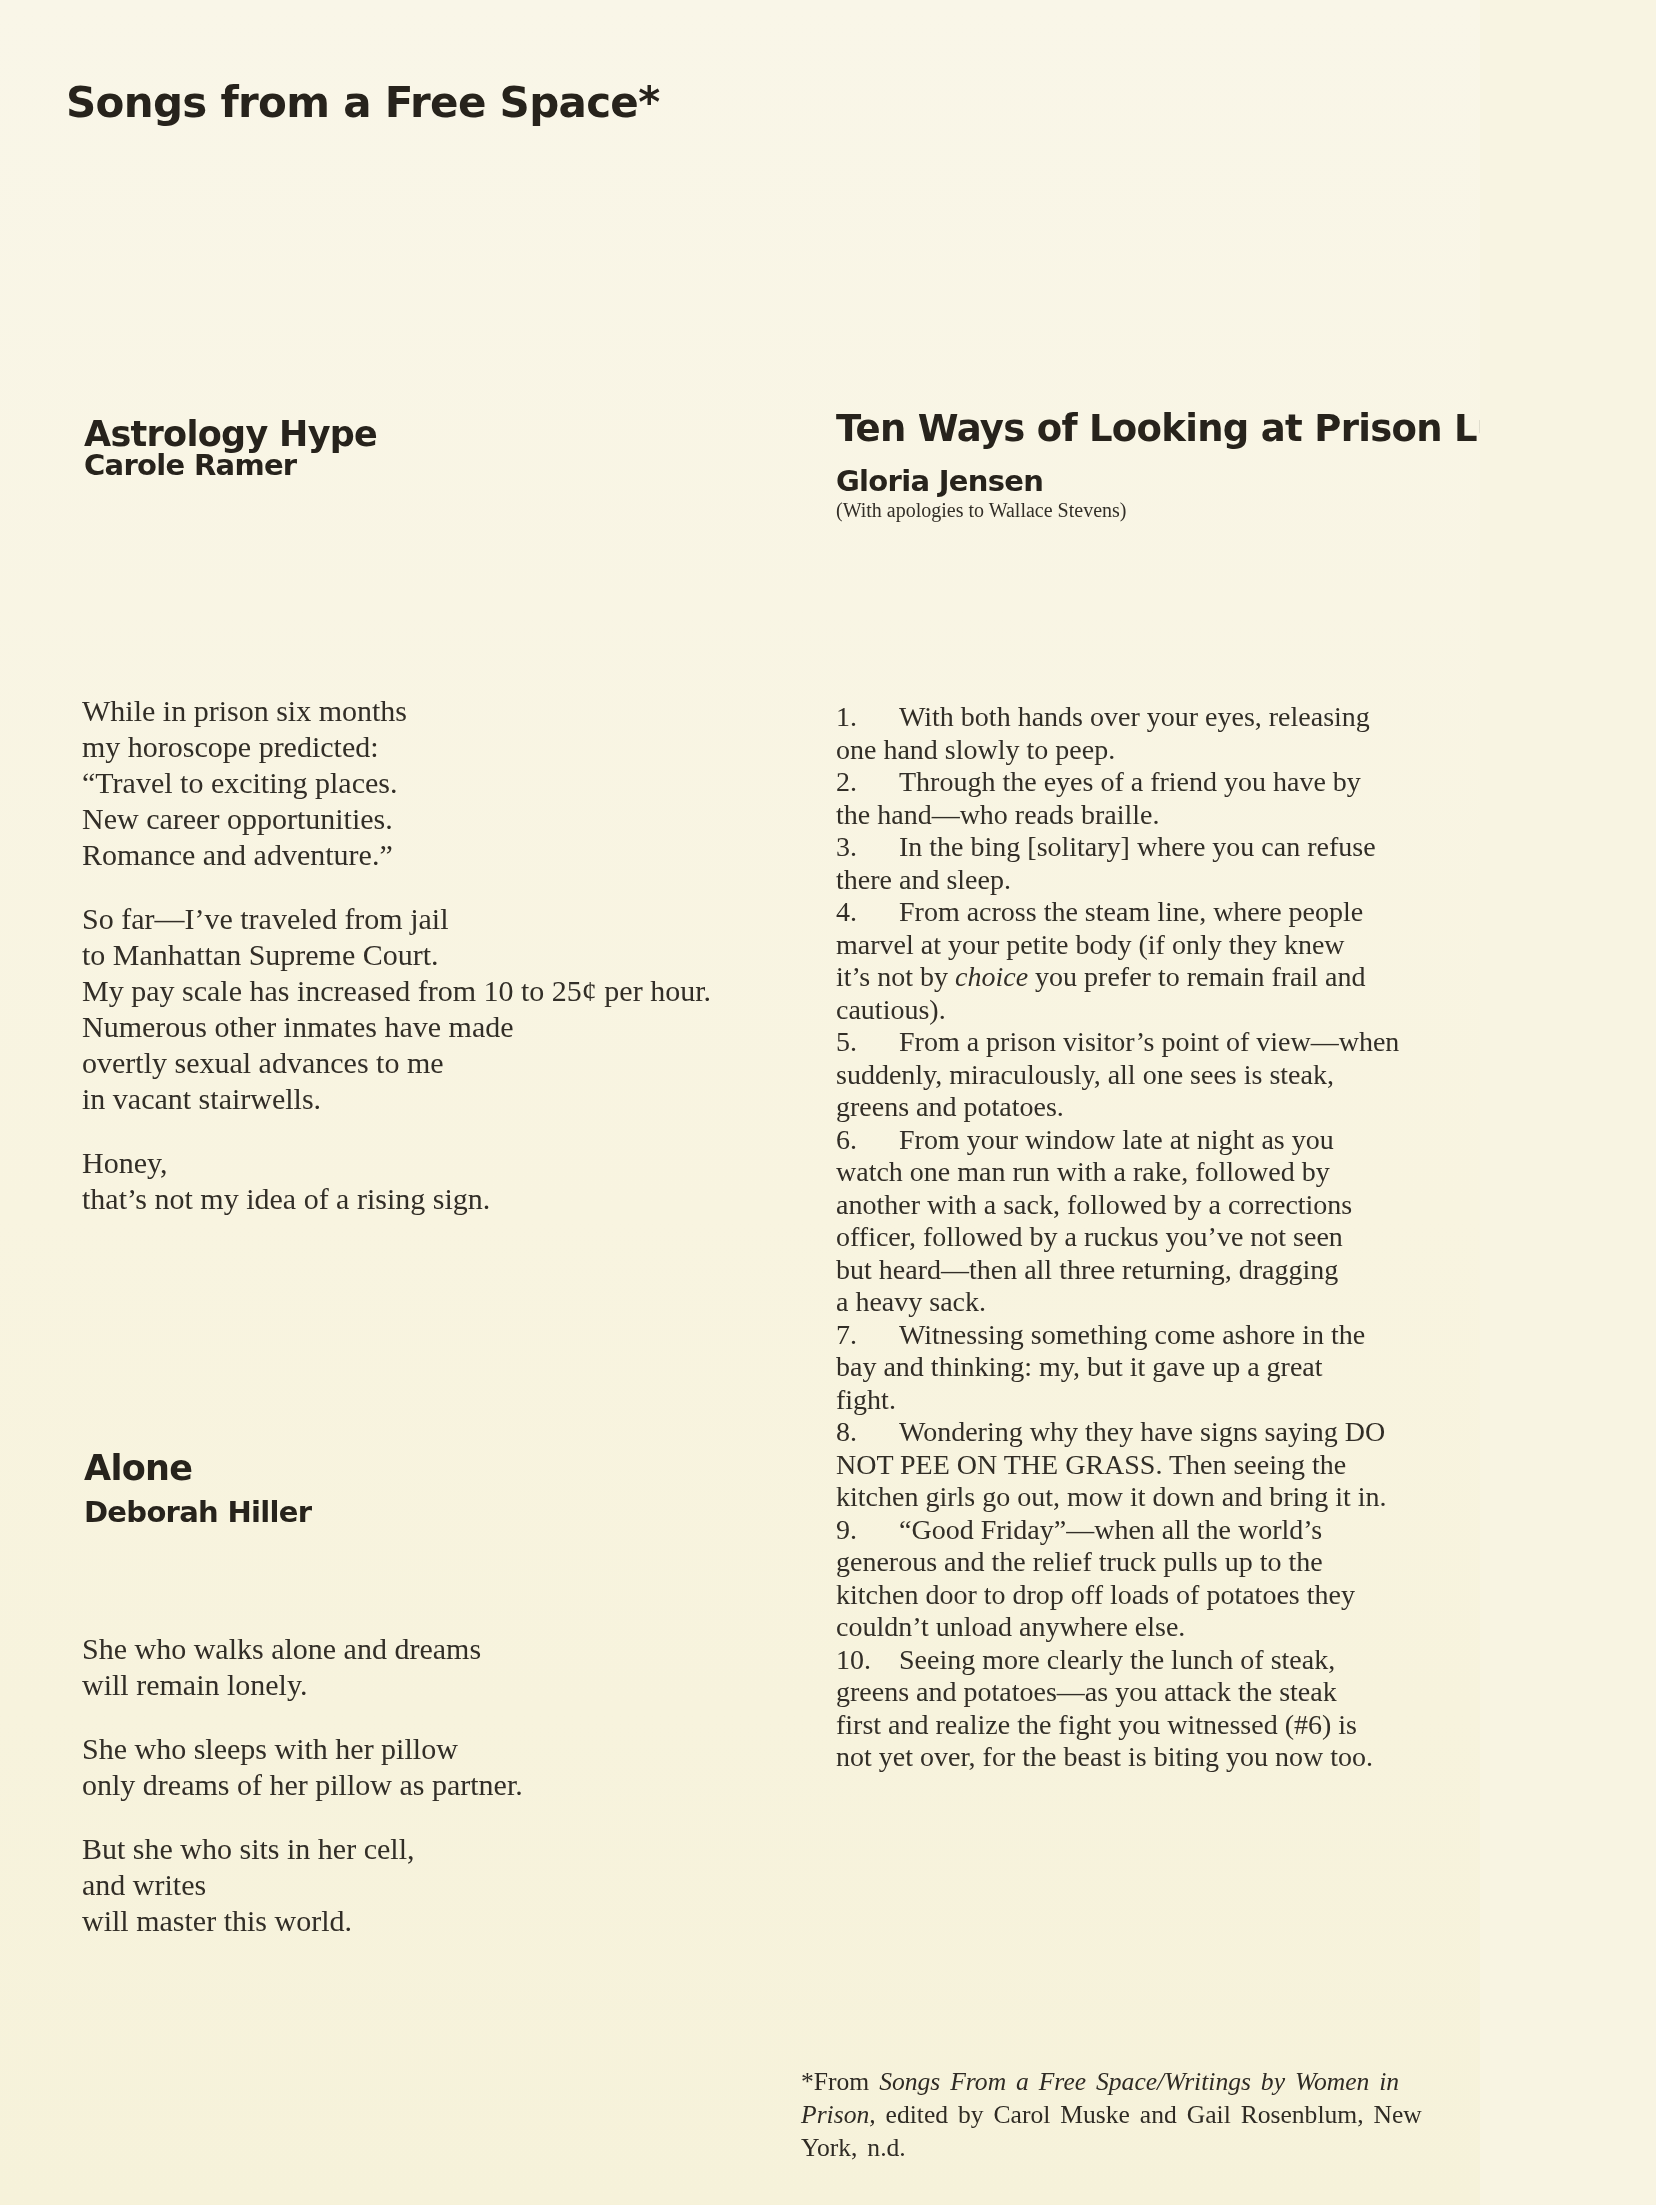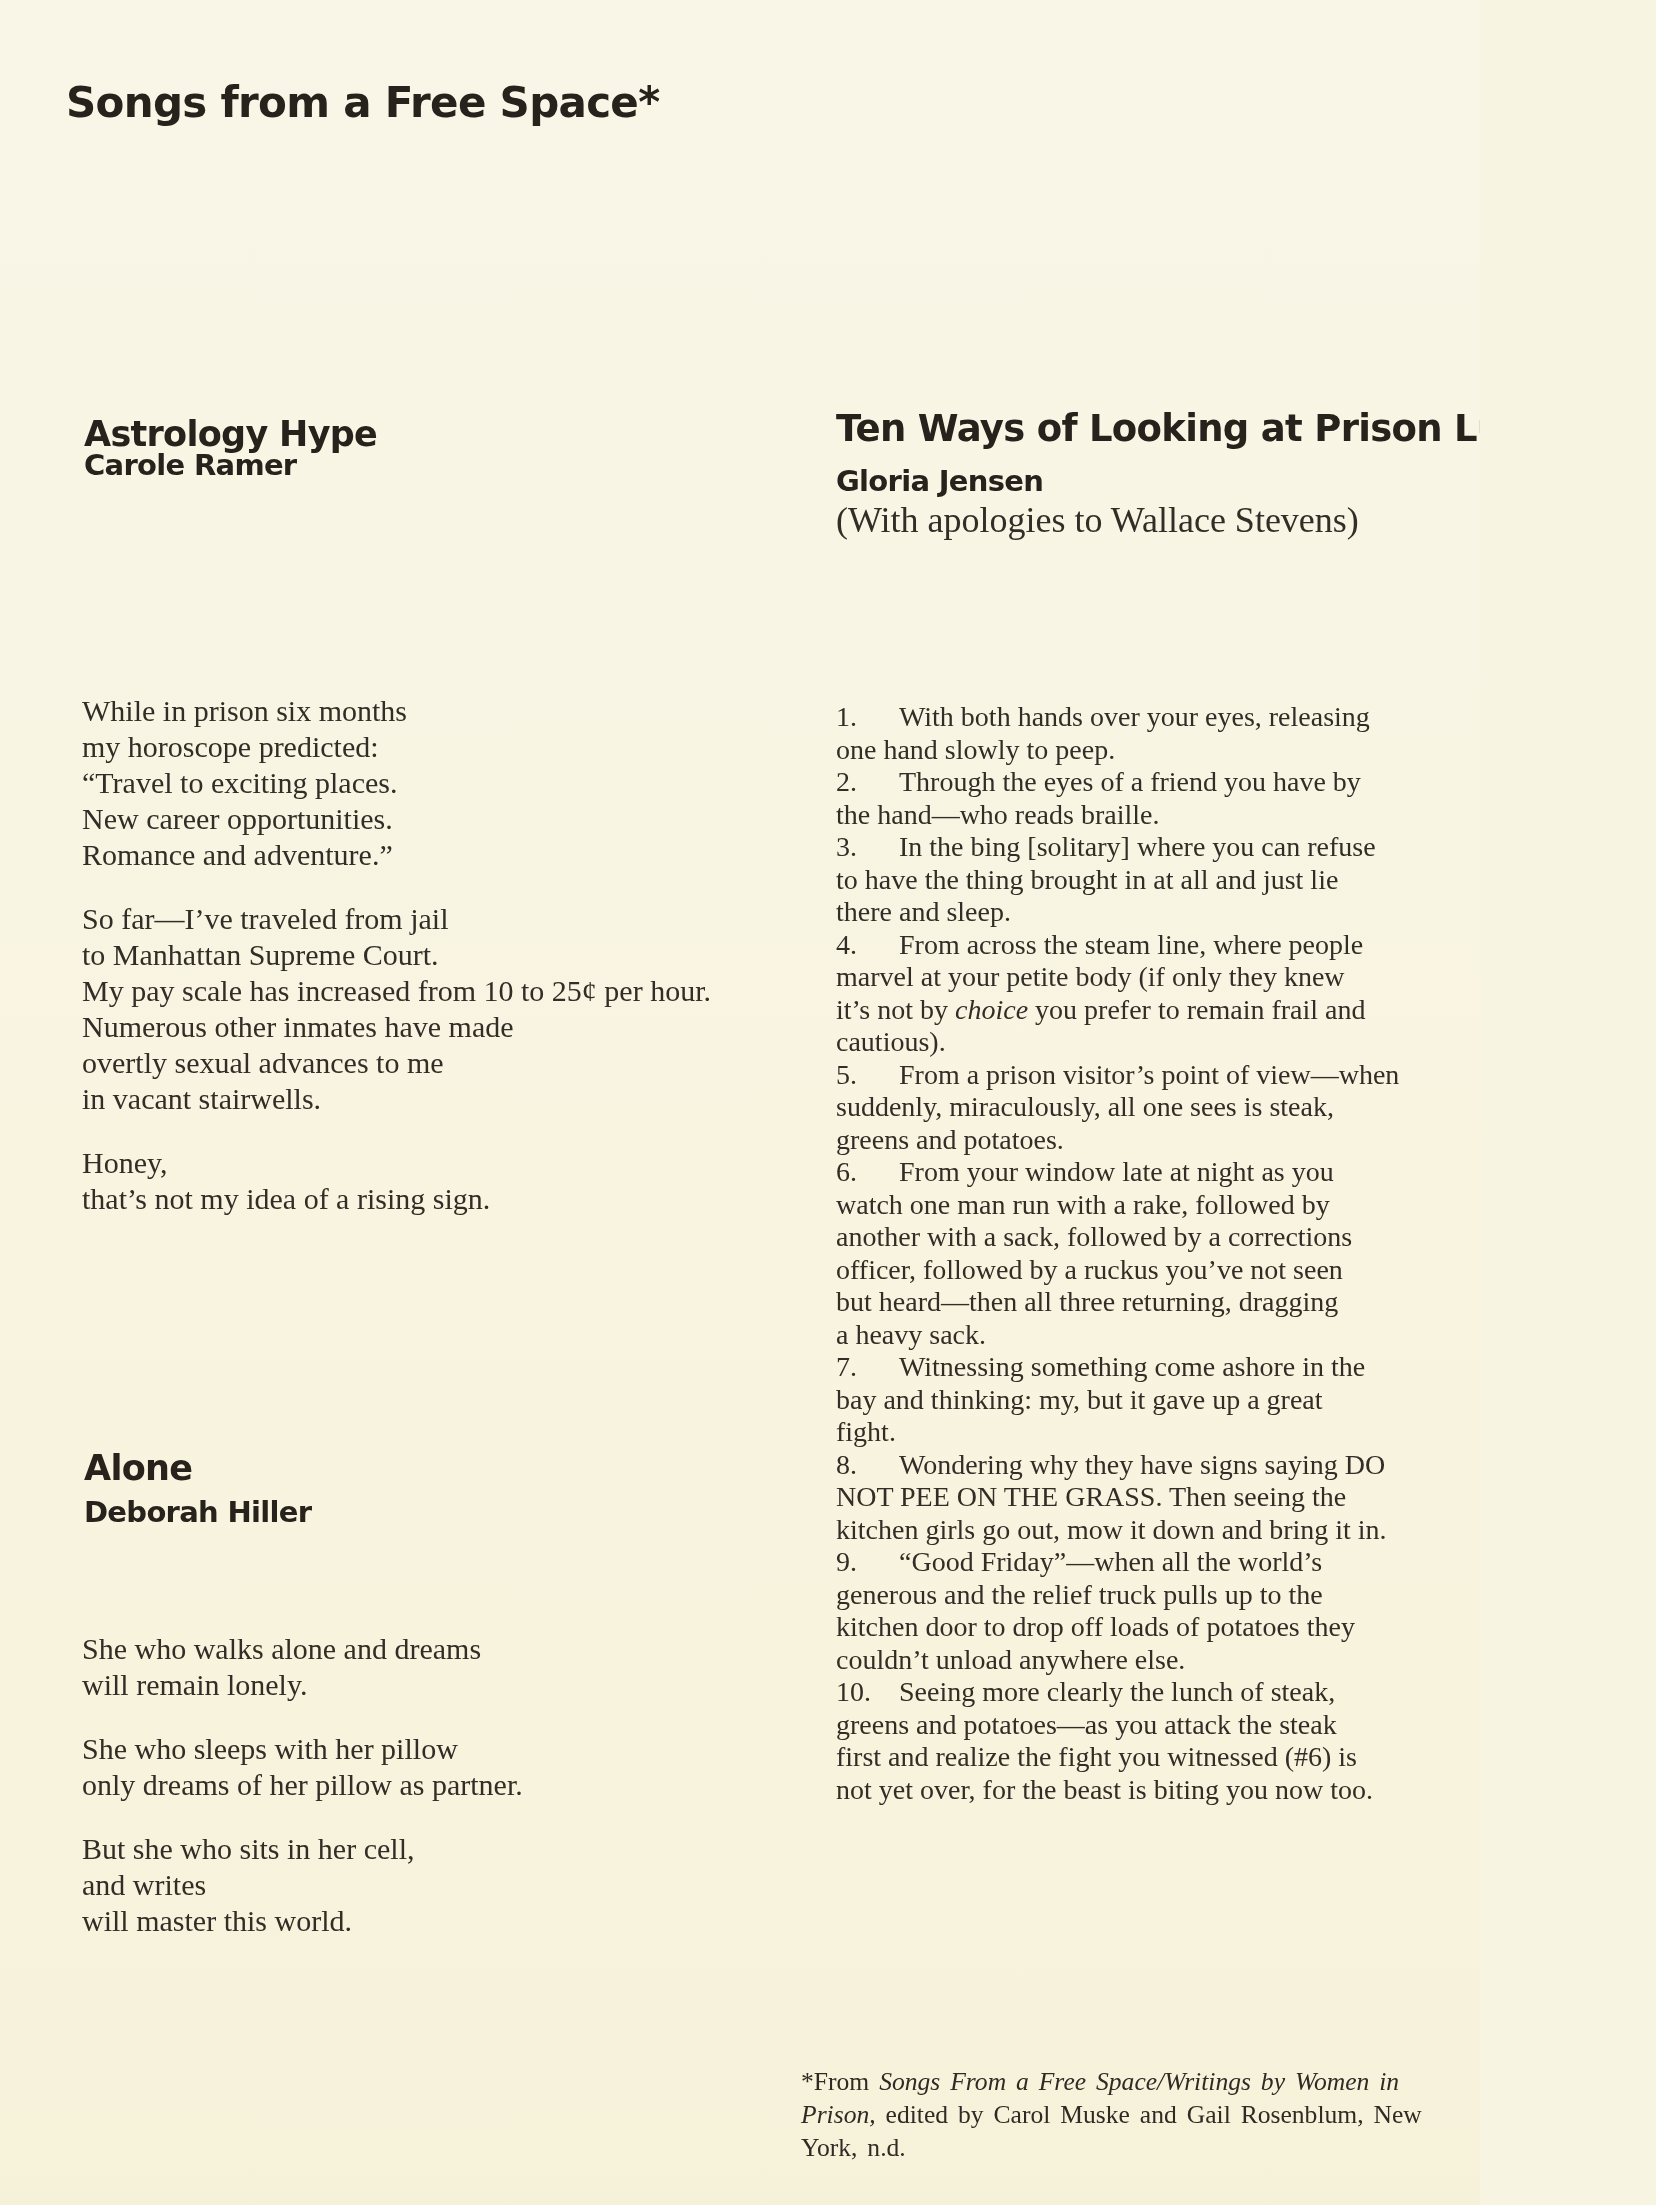--- a/index.html
+++ b/index.html
@@ -50,21 +50,21 @@
     line-height: 36px;
     color: #322e27;
     white-space: nowrap;
   }
   .astro-body { left: 82px; top: 693px; }
   .alone-body { left: 82px; top: 1631px; }
   .stanza + .stanza { margin-top: 28px; }
 
   .ten-dedication {
     left: 836px; top: 499px;
-    font-size: 36px;
+    font-size: 20px;
     color: #322e27;
     white-space: nowrap;
   }
   .ten-body {
     left: 836px; top: 701px;
     font-size: 28px;
     line-height: 32.5px;
   }
 
   .footnote {
@@ -135,21 +135,20 @@
   <h2 class="abs display poem-title ten-title">Ten Ways of Looking at Prison Lunch</h2>
   <div class="abs display poem-author ten-author">Gloria Jensen</div>
   <div class="abs ten-dedication">(With apologies to Wallace Stevens)</div>
 
   <div class="abs verse ten-body">
       <div class="line"><span>1.  With both hands over your eyes, releasing</span></div>
       <div class="line"><span>one hand slowly to peep.</span></div>
       <div class="line"><span>2.  Through the eyes of a friend you have by</span></div>
       <div class="line"><span>the hand—who reads braille.</span></div>
       <div class="line"><span>3.  In the bing [solitary] where you can refuse</span></div>
-      <div class="line"><span>to have the thing brought in at all and just lie</span></div>
       <div class="line"><span>there and sleep.</span></div>
       <div class="line"><span>4.  From across the steam line, where people</span></div>
       <div class="line"><span>marvel at your petite body (if only they knew</span></div>
       <div class="line"><span>it’s not by </span><span class="it">choice</span><span> you prefer to remain frail and</span></div>
       <div class="line"><span>cautious).</span></div>
       <div class="line"><span>5.  From a prison visitor’s point of view—when</span></div>
       <div class="line"><span>suddenly, miraculously, all one sees is steak,</span></div>
       <div class="line"><span>greens and potatoes.</span></div>
       <div class="line"><span>6.  From your window late at night as you</span></div>
       <div class="line"><span>watch one man run with a rake, followed by</span></div>

